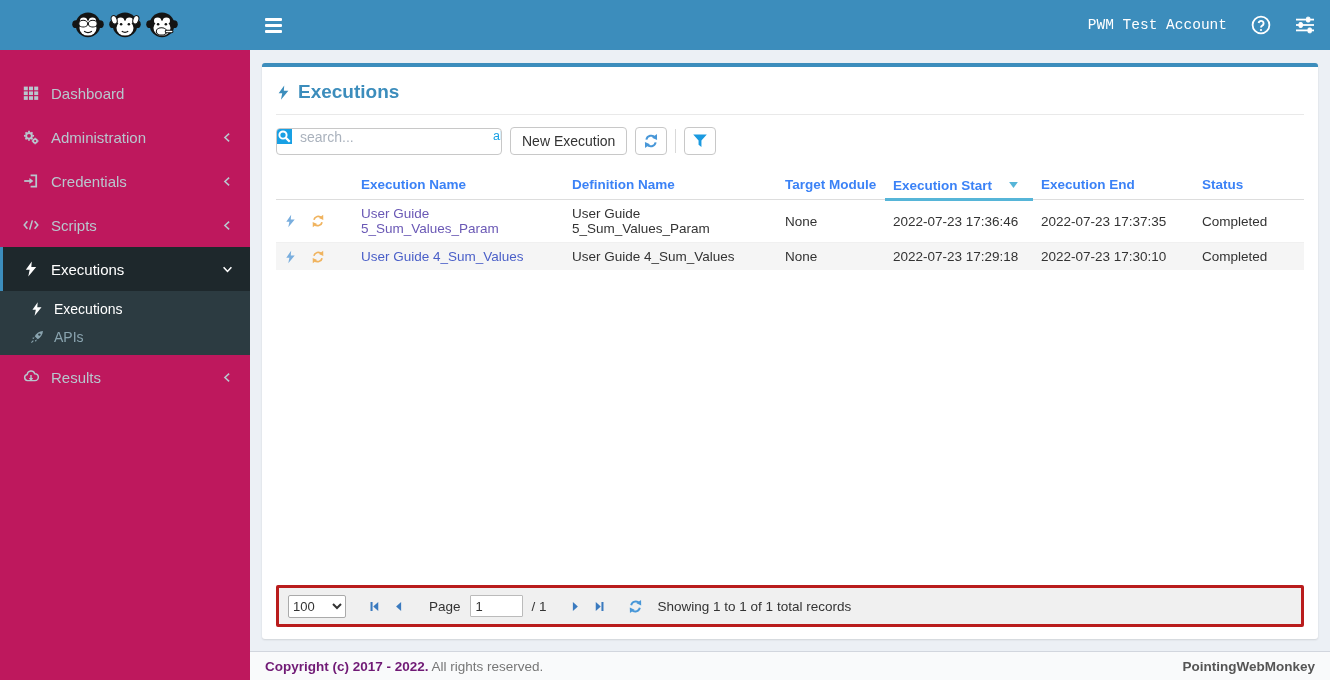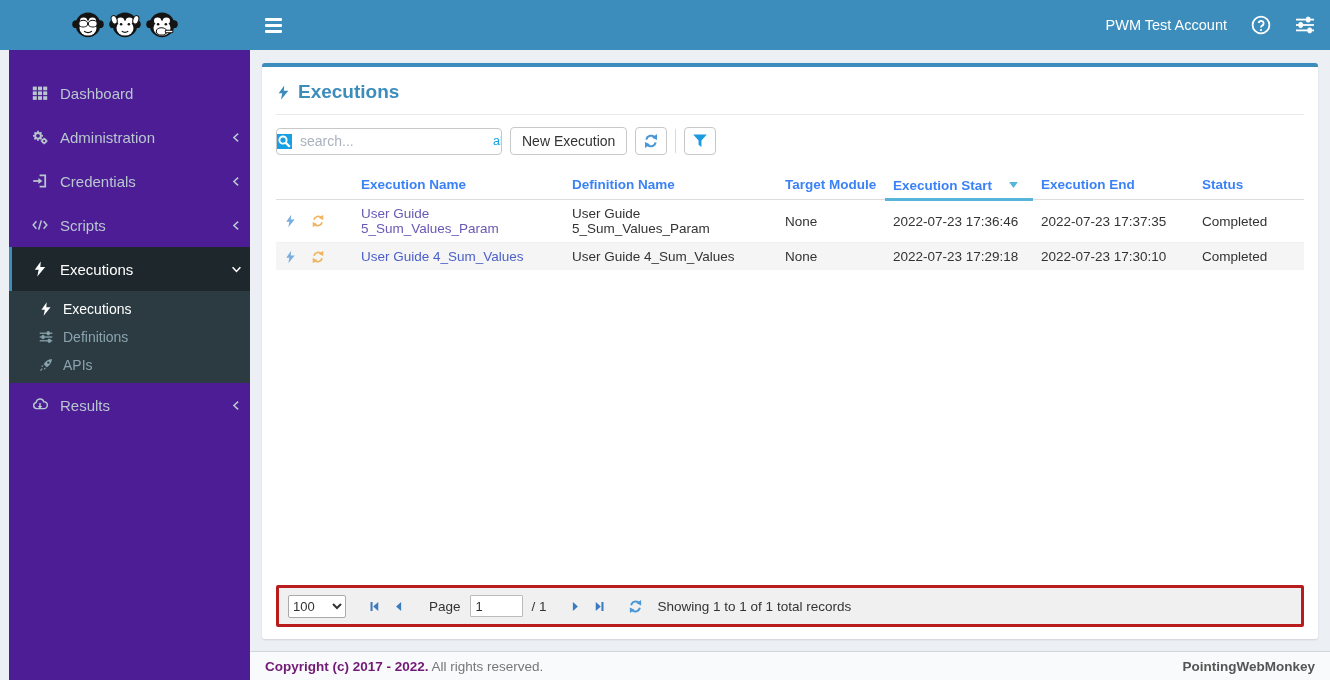--- a/index.html
+++ b/index.html
@@ -2,48 +2,48 @@
 <html><head>
 <meta charset="utf-8">
 <style>
   * { margin:0; padding:0; box-sizing:border-box; }
   html,body { width:1330px; height:680px; font-family:"Liberation Sans",sans-serif; background:#ecf0f5; overflow:hidden; }
   .app { position:relative; width:1330px; height:680px; }
 
   
   .topbar { position:absolute; top:0; left:0; right:0; height:50px; background:#3c8dbc; display:flex; }
   .logo { width:250px; height:50px; display:flex; align-items:center; justify-content:center; gap:3px; background:#3c8dbc; }
-  .nav { flex:1; display:flex; align-items:center; justify-content:space-between; padding:0 15px; }
+  .nav { flex:1; display:flex; align-items:center; justify-content:space-between; padding:0 15px;font-family:Liberation Mono, monospace; }
   .hamburger { width:30px; height:30px; display:flex; flex-direction:column; justify-content:center; gap:3px; cursor:pointer; }
   .hamburger span { display:block; width:17px; height:3px; background:#fff; border-radius:1px; }
   .nav-right { display:flex; align-items:center; gap:24px; color:#fff; }
   .acct { font-size:14.5px; }
   .nav-ic { width:20px; height:20px; color:#fff; }
 
   
-  .sidebar { position:absolute; top:50px; left:9px; bottom:0; width:250px; background:#4c1d95; padding-top:21px; }
+  .sidebar { position:absolute; top:50px; left:0; bottom:0; width:250px; background:#be185d; padding-top:21px; }
   .s-item { height:44px; display:flex; align-items:center; padding:0 16px 0 20px; color:#b8c7ce; font-size:15px; cursor:pointer; border-left:3px solid transparent; }
   .s-item .ic { width:16px; height:16px; margin-right:12px; flex:none; }
   .s-item .chev { width:13px; height:13px; margin-left:auto; }
   .s-item.active { background:#1e282c; border-left-color:#3c8dbc; color:#fff; }
   .submenu { background:#2c3b41; padding:4px 0; }
   .sub-item { height:28px; display:flex; align-items:center; padding:0 16px 0 30px; color:#8aa4af; font-size:14px; cursor:pointer; }
   .sub-item .ic { width:14px; height:14px; margin-right:10px; }
   .sub-item.active { color:#fff; }
 
   
   .content { position:absolute; top:50px; left:250px; right:0; bottom:0; background:#ecf0f5; display:flex; flex-direction:column; }
   .panel { margin:13px 12px 0; background:#fff; border-top:4px solid #3c8dbc; border-radius:3px; box-shadow:0 1px 2px rgba(0,0,0,.12); padding:14px 14px 12px; flex:1; display:flex; flex-direction:column; }
   .panel-title { color:#3c8dbc; font-size:19px; font-weight:bold; display:flex; align-items:center; gap:7px; }
   .panel-title .ic { width:15px; height:17px; }
   .panel hr { border:none; border-top:1px solid #e9e9e9; margin:11px 0 12px; }
 
   
   .toolbar { display:flex; align-items:center; gap:8px; margin-bottom:16px; }
-  .search-group { display:flex; align-items:center; width:226px; height:27px; border:1px solid #c8c8c8; border-radius:4px; overflow:hidden; background:#fff; }
+  .search-group { display:flex; align-items:flex-start; width:226px; height:27px; border:1px solid #c8c8c8; border-radius:4px; overflow:hidden; background:#fff; }
   .search-btn { width:37px; background:#18a0e4; border:none; display:flex; align-items:center; justify-content:center; cursor:pointer; }
   .search-btn .ic { width:15px; height:15px; color:#fff; }
   .search-input { flex:1; border:none; outline:none; padding:0 8px; font-size:14px; color:#555; font-family:"Liberation Sans",sans-serif; }
   .search-input::placeholder { color:#aab2bd; }
   .scope { display:flex; align-items:center; gap:5px; padding:0 8px 0 4px; font-size:12.5px; color:#18a0e4; cursor:pointer; }
   .btn { height:28px; background:#fff; border:1px solid #c8c8c8; border-radius:4px; font-size:14px; color:#333; padding:0 11px; cursor:pointer; display:flex; align-items:center; font-family:"Liberation Sans",sans-serif; }
   .btn .ic { width:16px; height:16px; }
   .btn.icon-btn { padding:0 7px; }
   .tb-divider { width:1px; height:24px; background:#d9d9d9; }
   .blue-ic { color:#4897d8; }
@@ -286,26 +286,20 @@
       <svg class="chev" viewBox="0 0 20 20">
           <use href="#i-chev-down"></use>
         </svg>
     </div>
     <div class="submenu">
       <div class="sub-item active">
         <svg class="ic" viewBox="0 0 20 20">
             <use href="#i-bolt"></use>
           </svg>
         <span>Executions</span>
-      </div>
-      <div class="sub-item">
-        <svg class="ic" viewBox="0 0 20 20">
-            <use href="#i-sliders"></use>
-          </svg>
-        <span>Definitions</span>
       </div>
       <div class="sub-item">
         <svg class="ic" viewBox="0 0 20 20">
             <use href="#i-rocket"></use>
           </svg>
         <span>APIs</span>
       </div>
     </div>
     <div class="s-item">
       <svg class="ic" viewBox="0 0 20 20">

